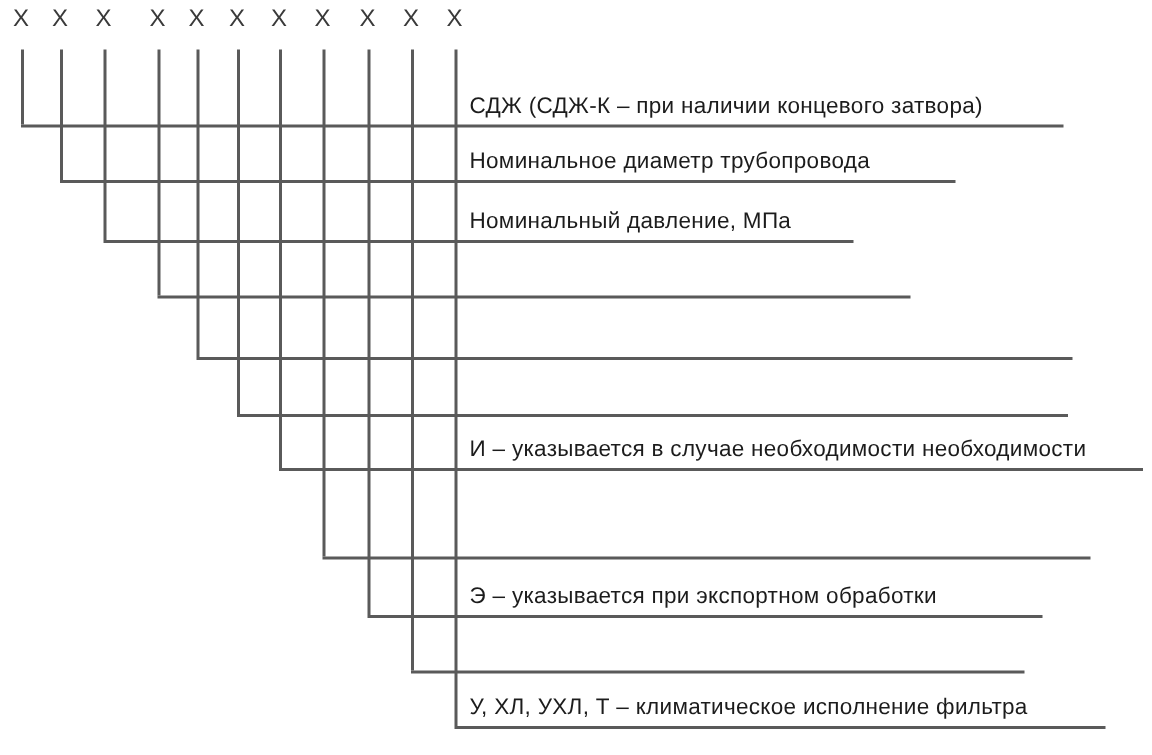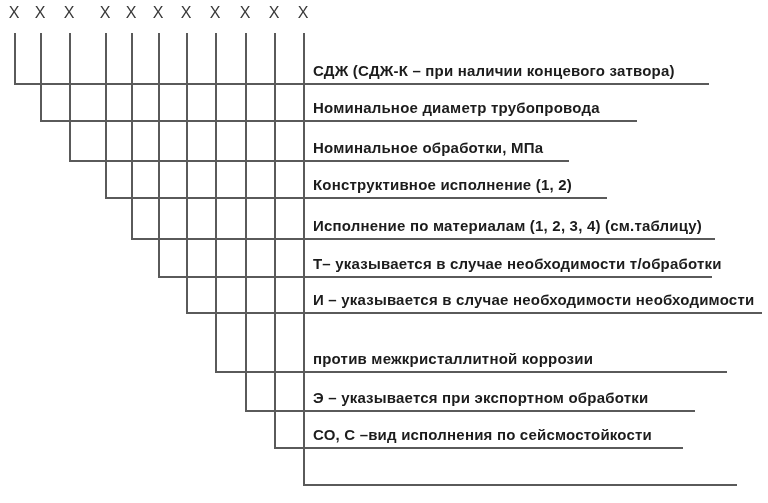--- a/index.html
+++ b/index.html
@@ -36,21 +36,20 @@
     background: var(--line, #5a5a5a);
   }
   .rowlabel {
     position: absolute;
     left: 313px;
     font-size: 15px;
     line-height: 18px;
     color: var(--text, #1c1c1c);
     letter-spacing: 0.2px;
     white-space: nowrap;
-    font-weight: bold;
   }
   .rowlabel span { display: block; }
 </style>
 </head>
 <body>
 
 <div class="canvas" style="--bg: #ffffff; --text: #1c1c1c; --line: #5a5a5a; --xcolor: #3a3a3a;">
 
   <span class="xmark" style="left:14px">X</span>
   <span class="xmark" style="left:40px">X</span>
@@ -72,61 +71,51 @@
 
   <div class="vline" style="left:40px;  top:33px; height:87px"></div>
   <div class="hline" style="left:40px;  top:120px; width:597px"></div>
   <div class="rowlabel" style="bottom:386px">
     <span>Номинальное диаметр трубопровода</span>
   </div>
 
   <div class="vline" style="left:69px;  top:33px; height:127px"></div>
   <div class="hline" style="left:69px;  top:160px; width:500px"></div>
   <div class="rowlabel" style="bottom:346px">
-    <span>Номинальное обработки, МПа</span>
+    <span>Номинальный давление, МПа</span>
   </div>
 
   <div class="vline" style="left:105px; top:33px; height:164px"></div>
   <div class="hline" style="left:105px; top:197px; width:502px"></div>
-  <div class="rowlabel" style="bottom:309px">
-    <span>Конструктивное исполнение (1, 2)</span>
-  </div>
 
   <div class="vline" style="left:131px; top:33px; height:205px"></div>
   <div class="hline" style="left:131px; top:238px; width:584px"></div>
-  <div class="rowlabel" style="bottom:268px">
-    <span>Исполнение по материалам (1, 2, 3, 4) (см.таблицу)</span>
-  </div>
 
   <div class="vline" style="left:158px; top:33px; height:243px"></div>
   <div class="hline" style="left:158px; top:276px; width:554px"></div>
-  <div class="rowlabel" style="bottom:230px">
-    <span>Т– указывается в случае необходимости т/обработки</span>
-  </div>
 
   <div class="vline" style="left:186px; top:33px; height:279px"></div>
   <div class="hline" style="left:186px; top:312px; width:576px"></div>
   <div class="rowlabel" style="bottom:194px">
     <span>И – указывается в случае необходимости необходимости</span>
   </div>
 
   <div class="vline" style="left:215px; top:33px; height:338px"></div>
   <div class="hline" style="left:215px; top:371px; width:512px"></div>
   <div class="rowlabel" style="bottom:135px">
-    <span>против межкристаллитной коррозии</span>
   </div>
 
   <div class="vline" style="left:245px; top:33px; height:377px"></div>
   <div class="hline" style="left:245px; top:410px; width:450px"></div>
   <div class="rowlabel" style="bottom:96px">
     <span>Э – указывается при экспортном обработки</span>
   </div>
 
   <div class="vline" style="left:274px; top:33px; height:414px"></div>
   <div class="hline" style="left:274px; top:447px; width:409px"></div>
-  <div class="rowlabel" style="bottom:59px">
-    <span>СО, С –вид исполнения по сейсмостойкости</span>
-  </div>
 
   <div class="vline" style="left:303px; top:33px; height:451px"></div>
   <div class="hline" style="left:303px; top:484px; width:434px"></div>
+  <div class="rowlabel" style="bottom:22px">
+    <span>У, ХЛ, УХЛ, Т – климатическое исполнение фильтра</span>
+  </div>
 
 </div>
 
 </body></html>

